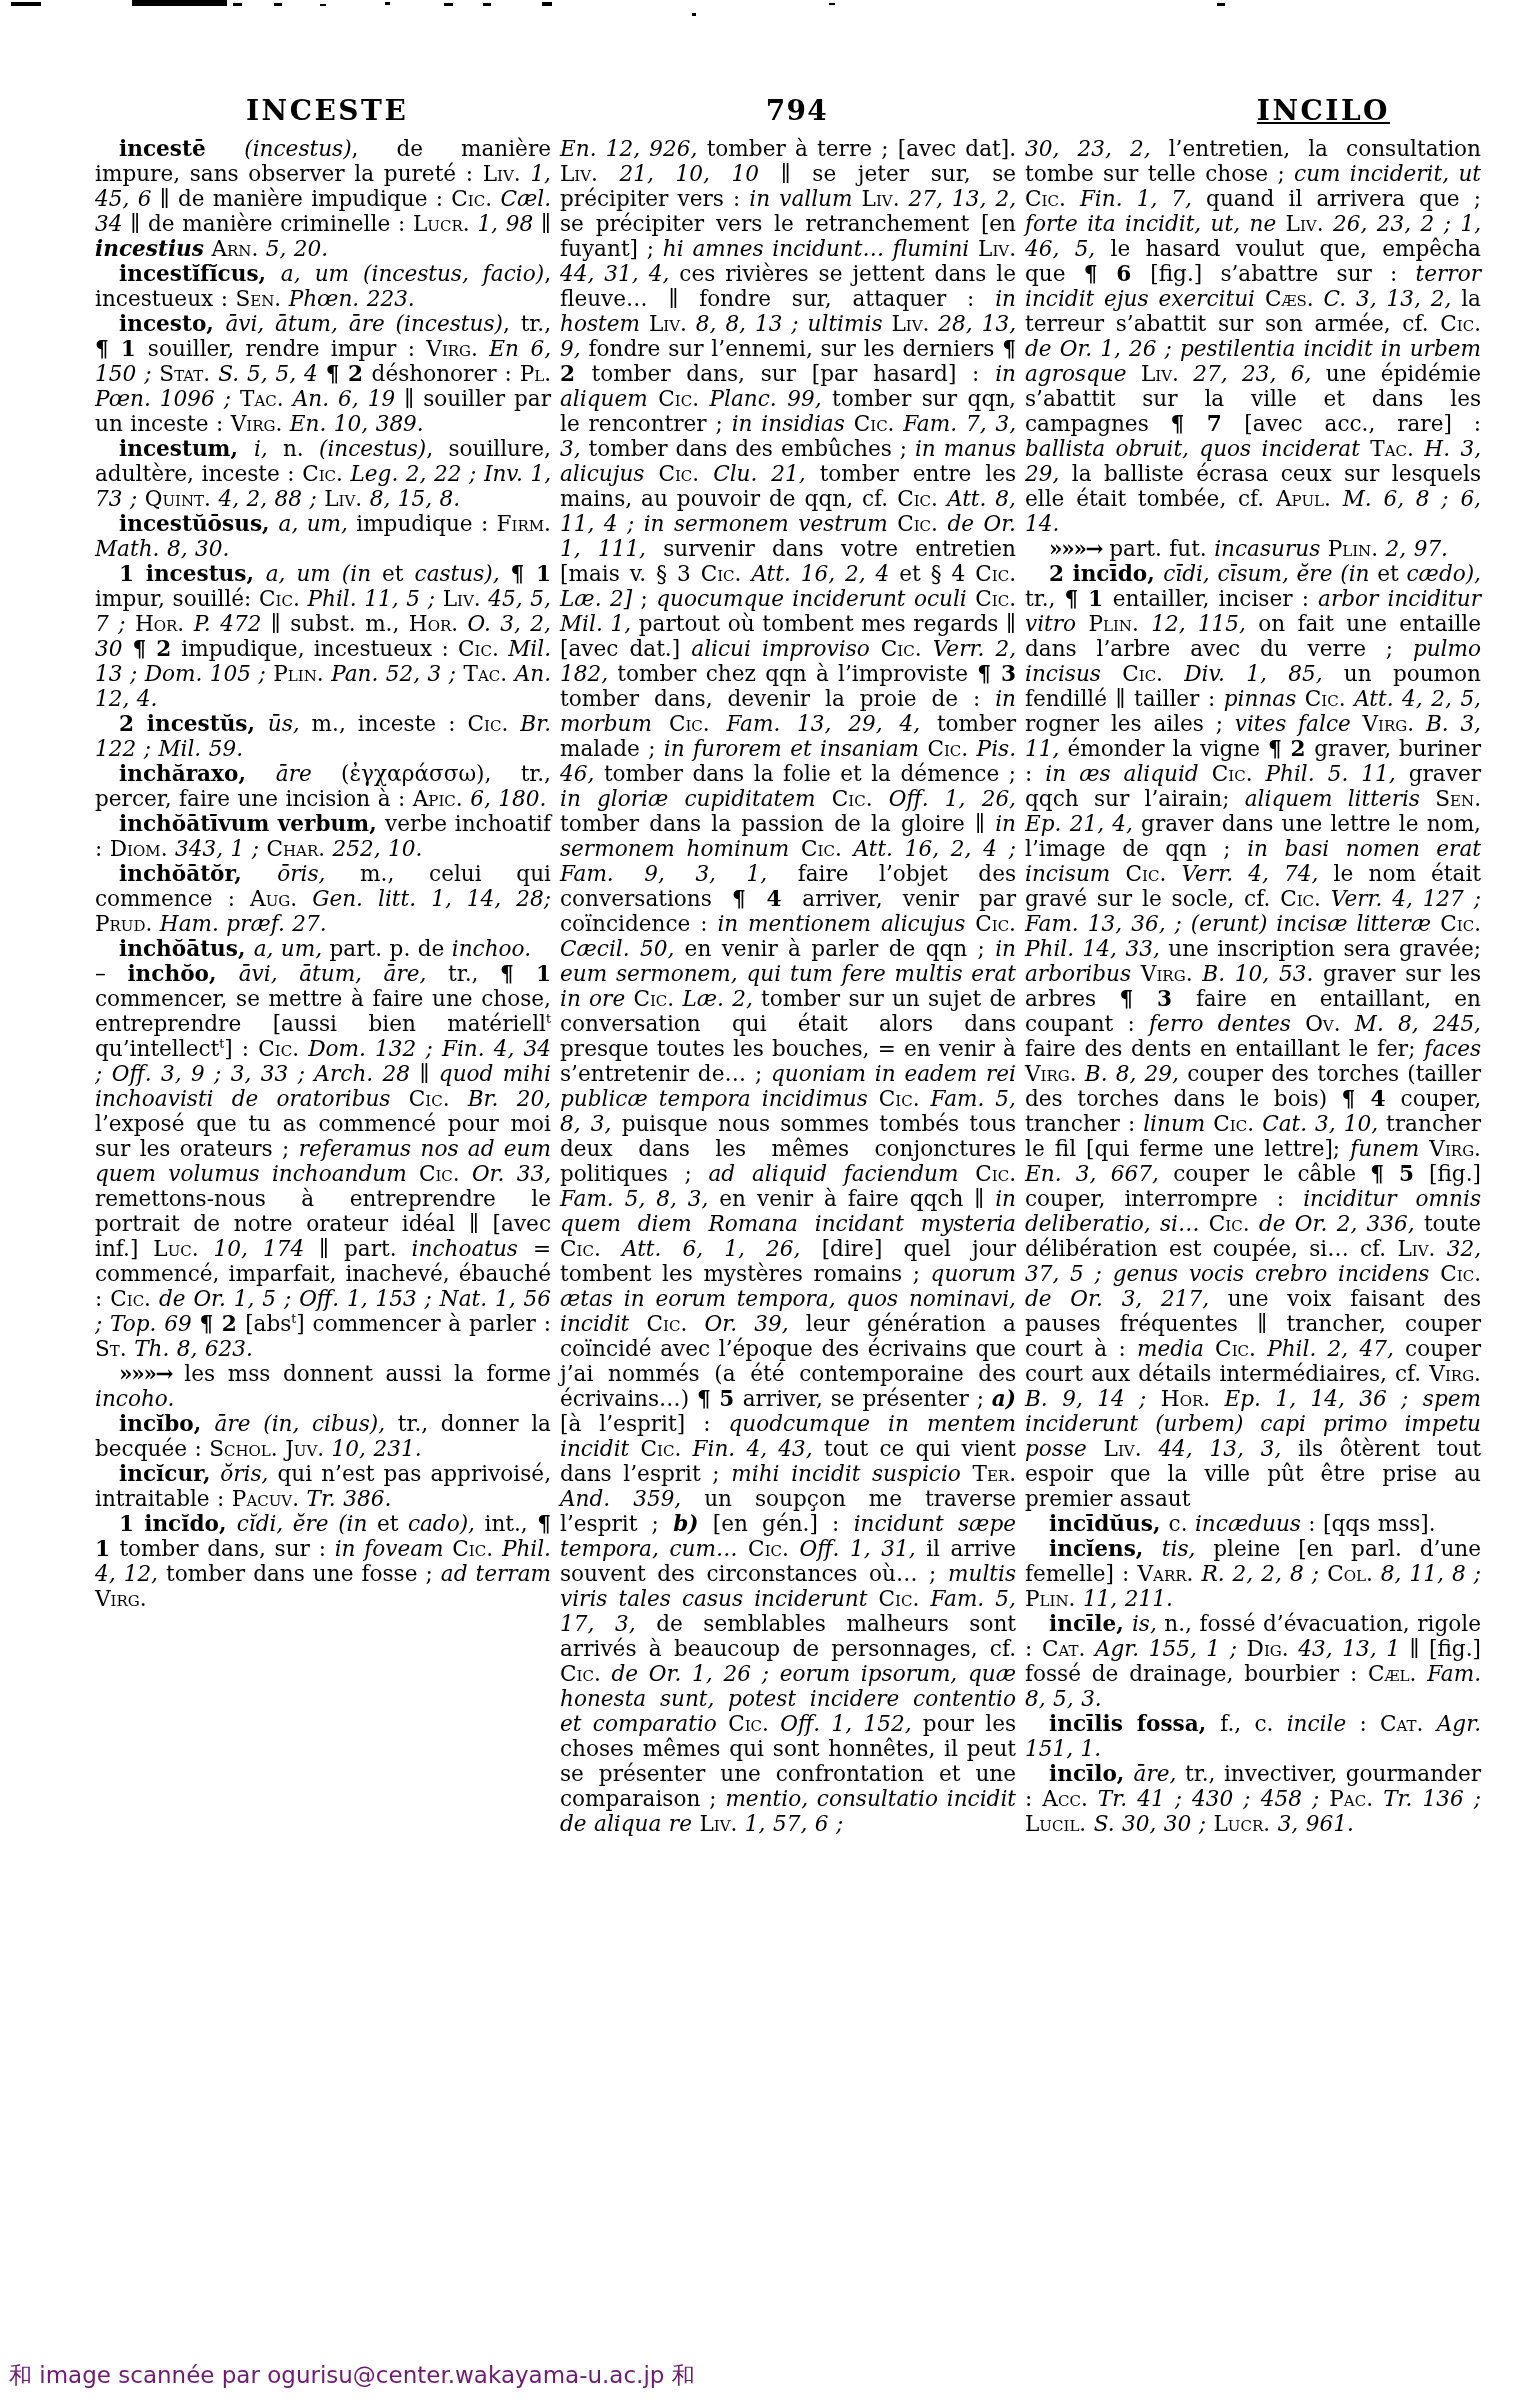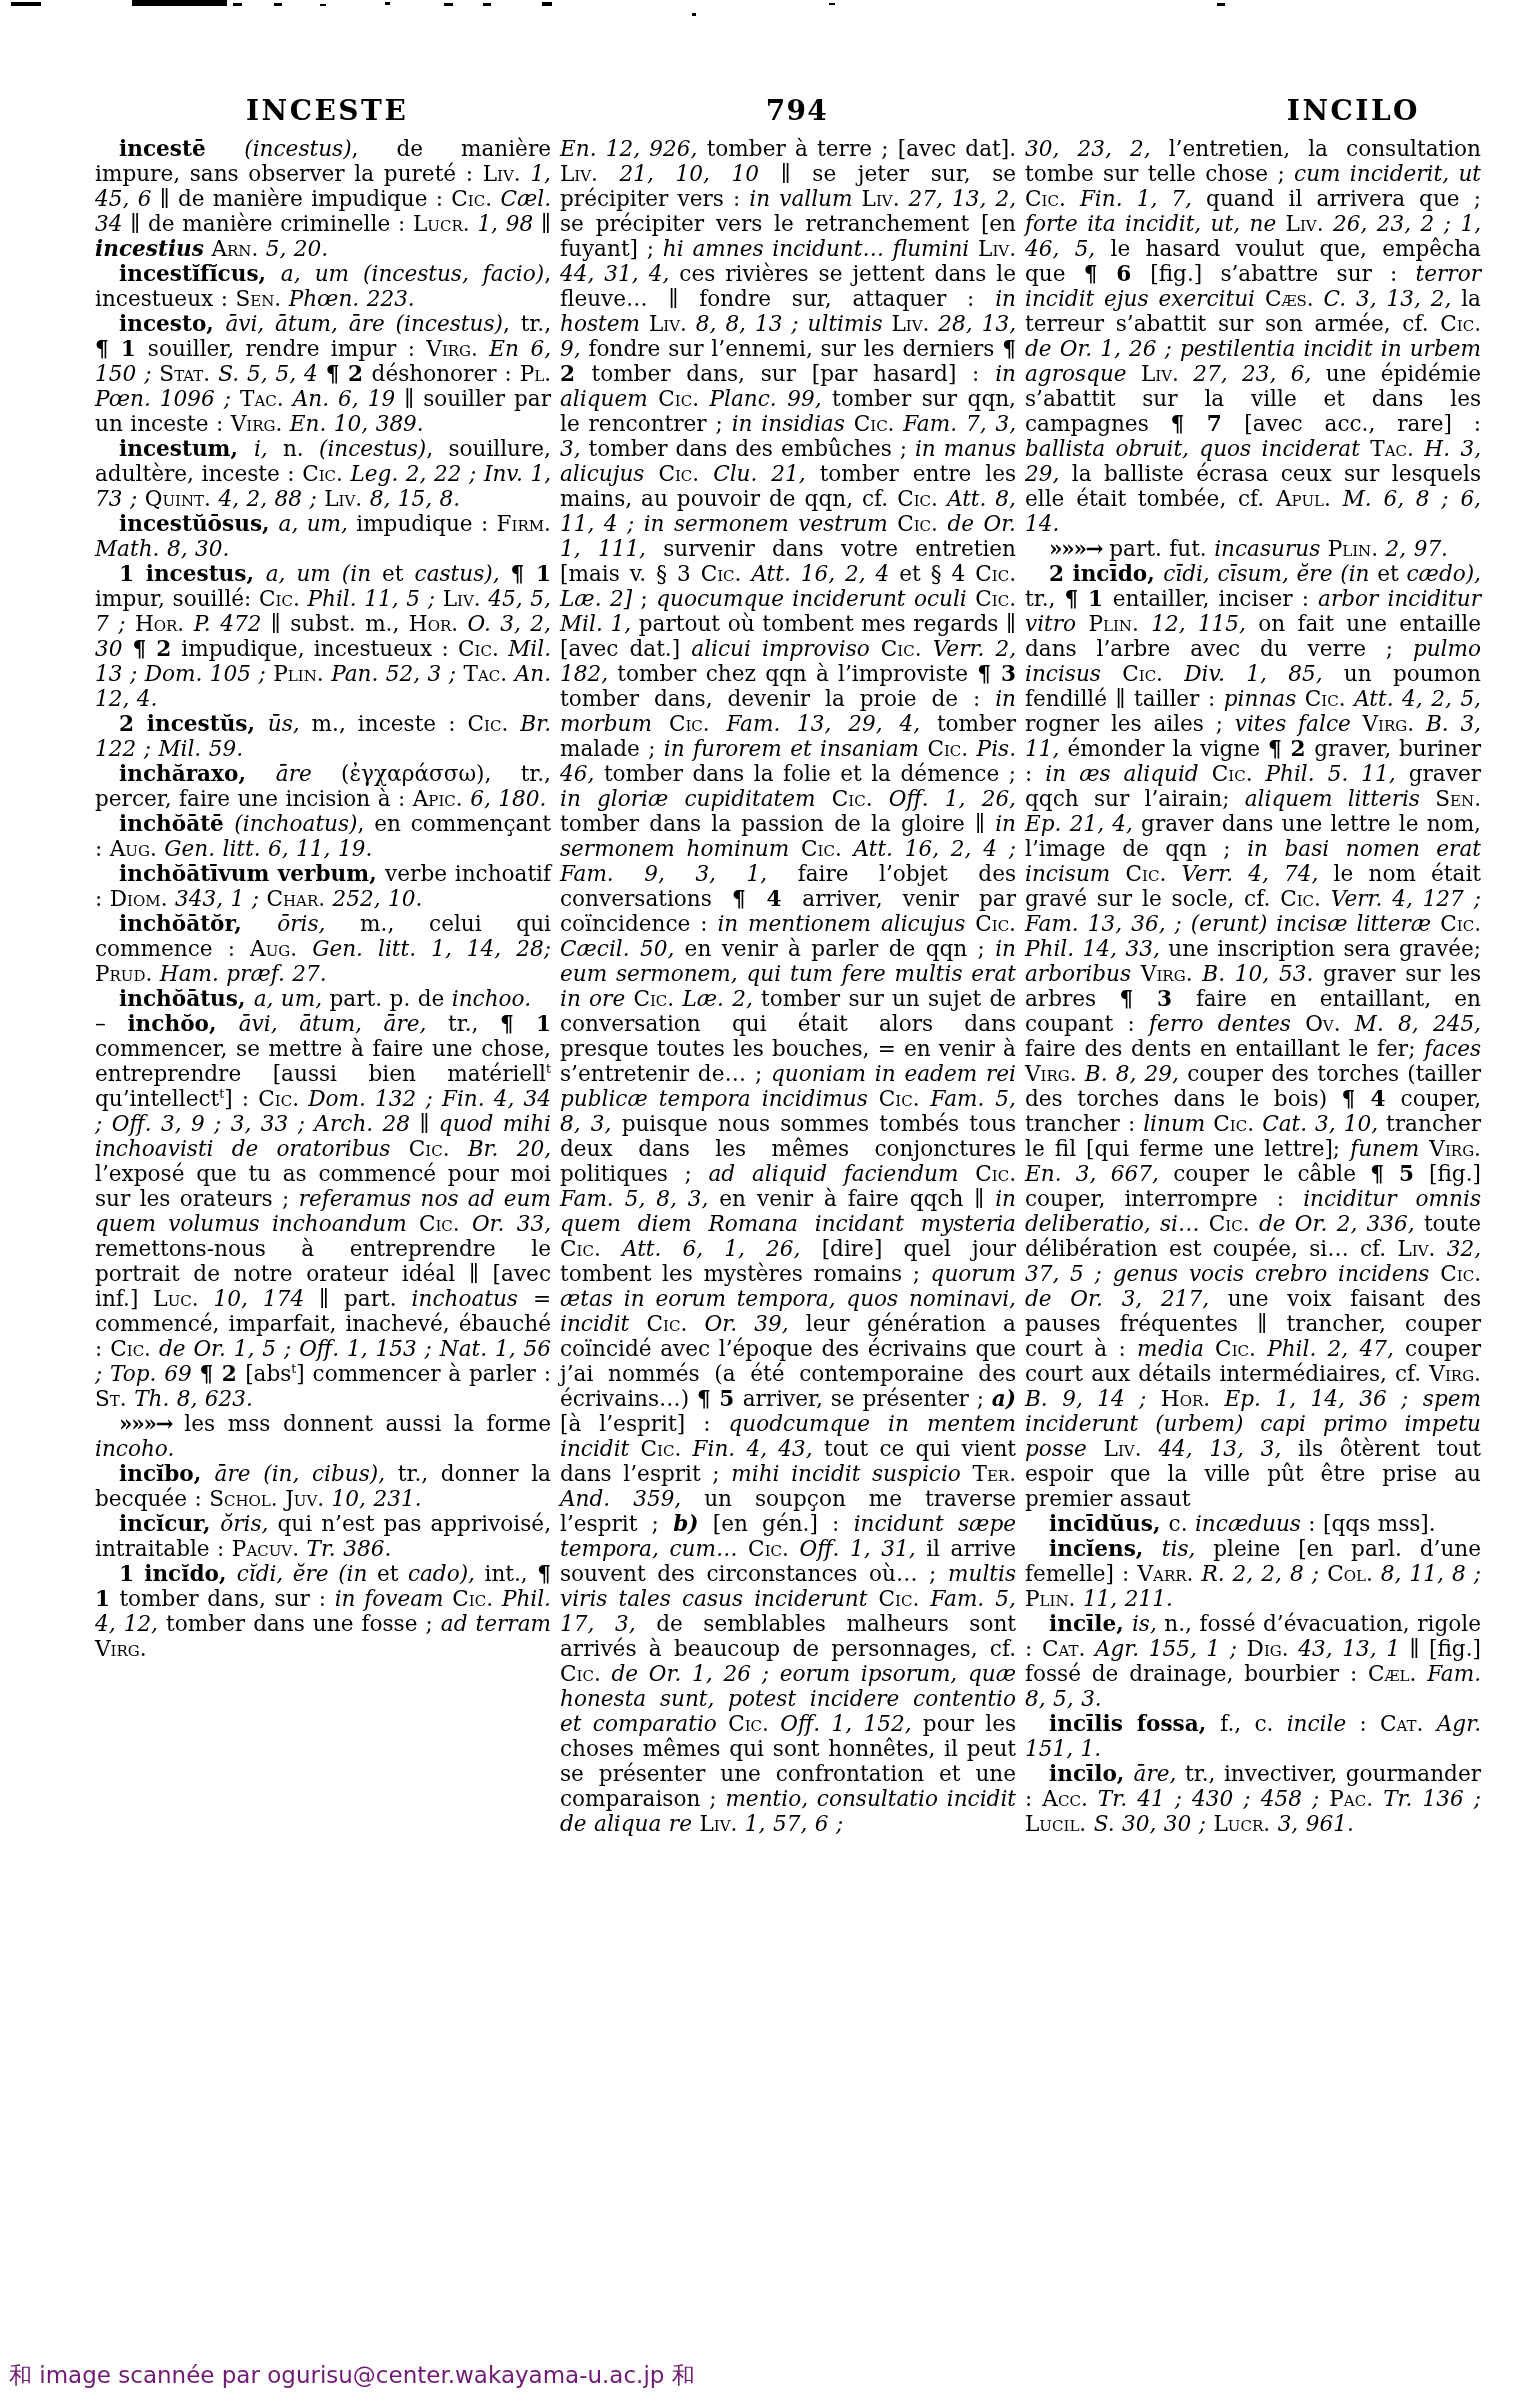--- a/index.html
+++ b/index.html
@@ -12,21 +12,21 @@
   
   .artifact{position:absolute;background:#000;}
   
   .header{
     position:absolute;top:94px;left:95px;width:1405px;
     display:flex;justify-content:space-between;align-items:flex-start;
     font-weight:700;font-size:28px;letter-spacing:2.5px;
   }
   .header .hl{margin-left:151px;}
   .header .hc{position:absolute;left:50%;transform:translateX(-51%);letter-spacing:1.3px;}
-  .header .hr{margin-right:80px;}
+  .header .hr{margin-right:110px;text-decoration:underline;}
   
   .columns{
     position:absolute;top:136px;left:95px;width:1405px;
     display:flex;gap:9px;
   }
   .col{
     width:456px;min-height:2168px;
     font-size:21.6px;line-height:25px;text-align:justify;
     hyphens:auto;-webkit-hyphens:auto;
     word-spacing:0.6px;
@@ -77,21 +77,20 @@
   <div class="columns">
     <div class="col">
         <p class="entry"><span class="run-b">incestē </span><span class="run-i">(incestus)</span><span class="run-r">, de manière impure, sans observer la pureté : </span><span class="run-sc">Liv. </span><span class="run-i">1, 45, 6</span><span class="run-r"> ∥ de manière impudique : </span><span class="run-sc">Cic. </span><span class="run-i">Cæl. 34</span><span class="run-r"> ∥ de manière criminelle : </span><span class="run-sc">Lucr. </span><span class="run-i">1, 98</span><span class="run-r"> ∥ </span><span class="run-bi">incestius</span><span class="run-r"> </span><span class="run-sc">Arn. </span><span class="run-i">5, 20.</span></p>
         <p class="entry"><span class="run-b">incestĭfĭcus, </span><span class="run-i">a, um (incestus, facio)</span><span class="run-r">, incestueux : </span><span class="run-sc">Sen. </span><span class="run-i">Phœn. 223.</span></p>
         <p class="entry"><span class="run-b">incesto, </span><span class="run-i">āvi, ātum, āre (incestus)</span><span class="run-r">, tr., </span><span class="run-b">¶ 1 </span><span class="run-r">souiller, rendre impur : </span><span class="run-sc">Virg. </span><span class="run-i">En 6, 150 ; </span><span class="run-sc">Stat. </span><span class="run-i">S. 5, 5, 4 </span><span class="run-b">¶ 2 </span><span class="run-r">déshonorer : </span><span class="run-sc">Pl. </span><span class="run-i">Pœn. 1096 ; </span><span class="run-sc">Tac. </span><span class="run-i">An. 6, 19</span><span class="run-r"> ∥ souiller par un inceste : </span><span class="run-sc">Virg. </span><span class="run-i">En. 10, 389.</span></p>
         <p class="entry"><span class="run-b">incestum, </span><span class="run-i">i,</span><span class="run-r"> n. </span><span class="run-i">(incestus)</span><span class="run-r">, souillure, adultère, inceste : </span><span class="run-sc">Cic. </span><span class="run-i">Leg. 2, 22 ; Inv. 1, 73 ; </span><span class="run-sc">Quint. </span><span class="run-i">4, 2, 88 ; </span><span class="run-sc">Liv. </span><span class="run-i">8, 15, 8.</span></p>
         <p class="entry"><span class="run-b">incestŭōsus, </span><span class="run-i">a, um,</span><span class="run-r"> impudique : </span><span class="run-sc">Firm. </span><span class="run-i">Math. 8, 30.</span></p>
         <p class="entry"><span class="run-b">1 incestus, </span><span class="run-i">a, um (in</span><span class="run-r"> et </span><span class="run-i">castus),</span><span class="run-r"> </span><span class="run-b">¶ 1 </span><span class="run-r">impur, souillé: </span><span class="run-sc">Cic. </span><span class="run-i">Phil. 11, 5 ; </span><span class="run-sc">Liv. </span><span class="run-i">45, 5, 7 ; </span><span class="run-sc">Hor. </span><span class="run-i">P. 472</span><span class="run-r"> ∥ subst. m., </span><span class="run-sc">Hor. </span><span class="run-i">O. 3, 2, 30</span><span class="run-b"> ¶ 2 </span><span class="run-r">impudique, incestueux : </span><span class="run-sc">Cic. </span><span class="run-i">Mil. 13 ; Dom. 105 ; </span><span class="run-sc">Plin. </span><span class="run-i">Pan. 52, 3 ; </span><span class="run-sc">Tac. </span><span class="run-i">An. 12, 4.</span></p>
         <p class="entry"><span class="run-b">2 incestŭs, </span><span class="run-i">ūs,</span><span class="run-r"> m., inceste : </span><span class="run-sc">Cic. </span><span class="run-i">Br. 122 ; Mil. 59.</span></p>
         <p class="entry"><span class="run-b">inchăraxo, </span><span class="run-i">āre</span><span class="run-r"> (ἐγχαράσσω), tr., percer, faire une incision à : </span><span class="run-sc">Apic. </span><span class="run-i">6, 180.</span></p>
-        <p class="entry"><span class="run-b">inchŏātē </span><span class="run-i">(inchoatus)</span><span class="run-r">, en commençant : </span><span class="run-sc">Aug. </span><span class="run-i">Gen. litt. 6, 11, 19.</span></p>
         <p class="entry"><span class="run-b">inchŏātīvum verbum, </span><span class="run-r">verbe inchoatif : </span><span class="run-sc">Diom. </span><span class="run-i">343, 1 ; </span><span class="run-sc">Char. </span><span class="run-i">252, 10.</span></p>
         <p class="entry"><span class="run-b">inchŏātŏr, </span><span class="run-i">ōris,</span><span class="run-r"> m., celui qui commence : </span><span class="run-sc">Aug. </span><span class="run-i">Gen. litt. 1, 14, 28; </span><span class="run-sc">Prud. </span><span class="run-i">Ham. præf. 27.</span></p>
         <p class="entry"><span class="run-b">inchŏātus, </span><span class="run-i">a, um,</span><span class="run-r"> part. p. de </span><span class="run-i">inchoo.</span></p>
         <p class="cont"><span class="run-r">– </span><span class="run-b">inchŏo, </span><span class="run-i">āvi, ātum, āre,</span><span class="run-r"> tr., </span><span class="run-b">¶ 1 </span><span class="run-r">commencer, se mettre à faire une chose, entreprendre [aussi bien matériell</span><span class="run-sup">t</span><span class="run-r"> qu’intellect</span><span class="run-sup">t</span><span class="run-r">] : </span><span class="run-sc">Cic. </span><span class="run-i">Dom. 132 ; Fin. 4, 34 ; Off. 3, 9 ; 3, 33 ; Arch. 28</span><span class="run-r"> ∥ </span><span class="run-i">quod mihi inchoavisti de oratoribus</span><span class="run-r"> </span><span class="run-sc">Cic. </span><span class="run-i">Br. 20,</span><span class="run-r"> l’exposé que tu as commencé pour moi sur les orateurs ; </span><span class="run-i">referamus nos ad eum quem volumus inchoandum</span><span class="run-r"> </span><span class="run-sc">Cic. </span><span class="run-i">Or. 33,</span><span class="run-r"> remettons-nous à entreprendre le portrait de notre orateur idéal ∥ [avec inf.] </span><span class="run-sc">Luc. </span><span class="run-i">10, 174</span><span class="run-r"> ∥ part. </span><span class="run-i">inchoatus</span><span class="run-r"> = commencé, imparfait, inachevé, ébauché : </span><span class="run-sc">Cic. </span><span class="run-i">de Or. 1, 5 ; Off. 1, 153 ; Nat. 1, 56 ; Top. 69 </span><span class="run-b">¶ 2 </span><span class="run-r">[abs</span><span class="run-sup">t</span><span class="run-r">] commencer à parler : </span><span class="run-sc">St. </span><span class="run-i">Th. 8, 623.</span></p>
         <p class="entry"><span class="run-arrow">»»»→ </span><span class="run-r">les mss donnent aussi la forme </span><span class="run-i">incoho.</span></p>
         <p class="entry"><span class="run-b">incĭbo, </span><span class="run-i">āre (in, cibus),</span><span class="run-r"> tr., donner la becquée : </span><span class="run-sc">Schol. Juv. </span><span class="run-i">10, 231.</span></p>
         <p class="entry"><span class="run-b">incĭcur, </span><span class="run-i">ŏris,</span><span class="run-r"> qui n’est pas apprivoisé, intraitable : </span><span class="run-sc">Pacuv. </span><span class="run-i">Tr. 386.</span></p>
         <p class="entry"><span class="run-b">1 incĭdo, </span><span class="run-i">cĭdi, ĕre (in</span><span class="run-r"> et </span><span class="run-i">cado),</span><span class="run-r"> int., </span><span class="run-b">¶ 1 </span><span class="run-r">tomber dans, sur : </span><span class="run-i">in foveam</span><span class="run-r"> </span><span class="run-sc">Cic. </span><span class="run-i">Phil. 4, 12,</span><span class="run-r"> tomber dans une fosse ; </span><span class="run-i">ad terram</span><span class="run-r"> </span><span class="run-sc">Virg.</span></p>
       </div>
     <div class="col">

